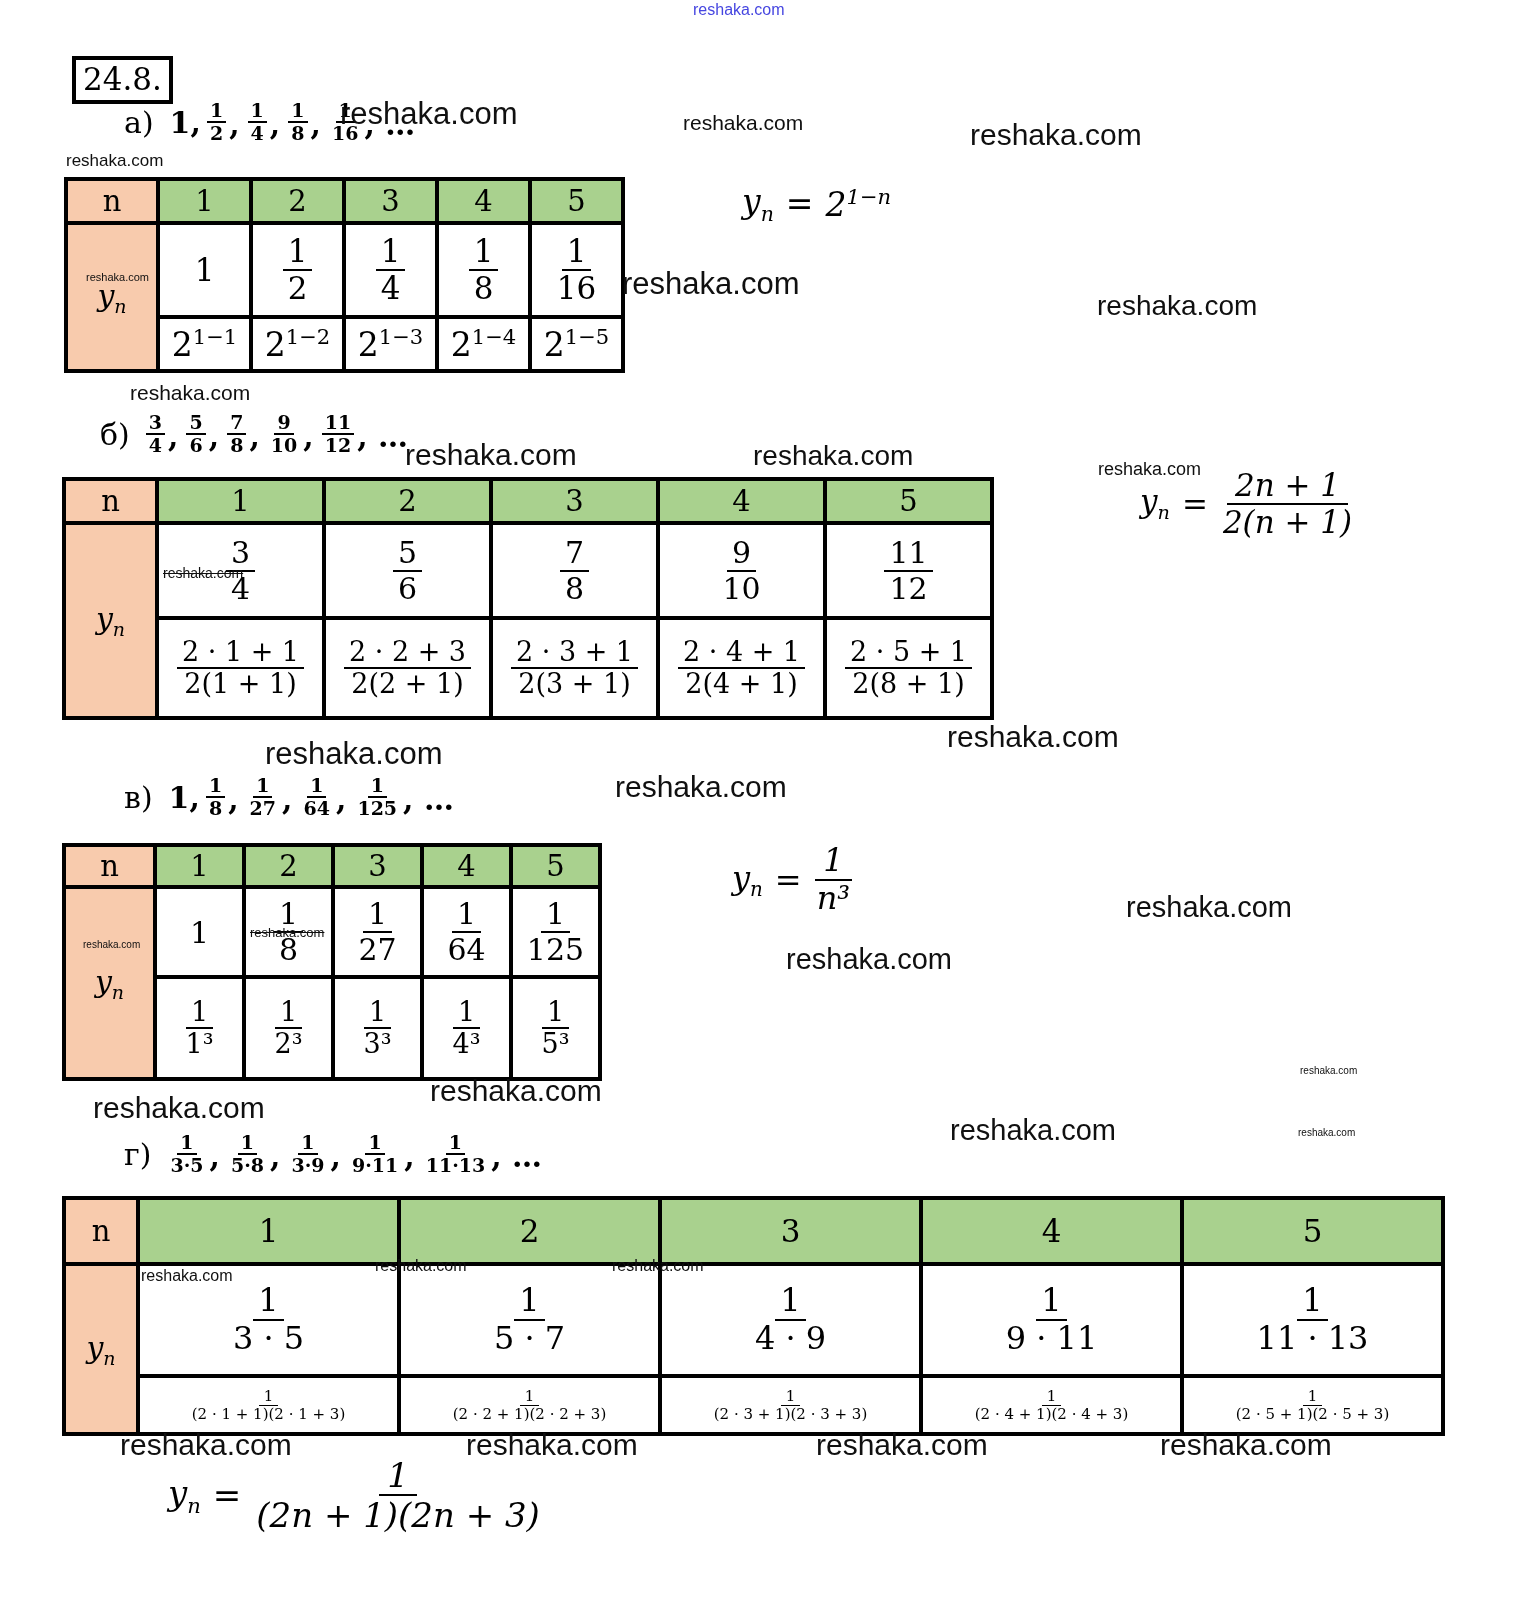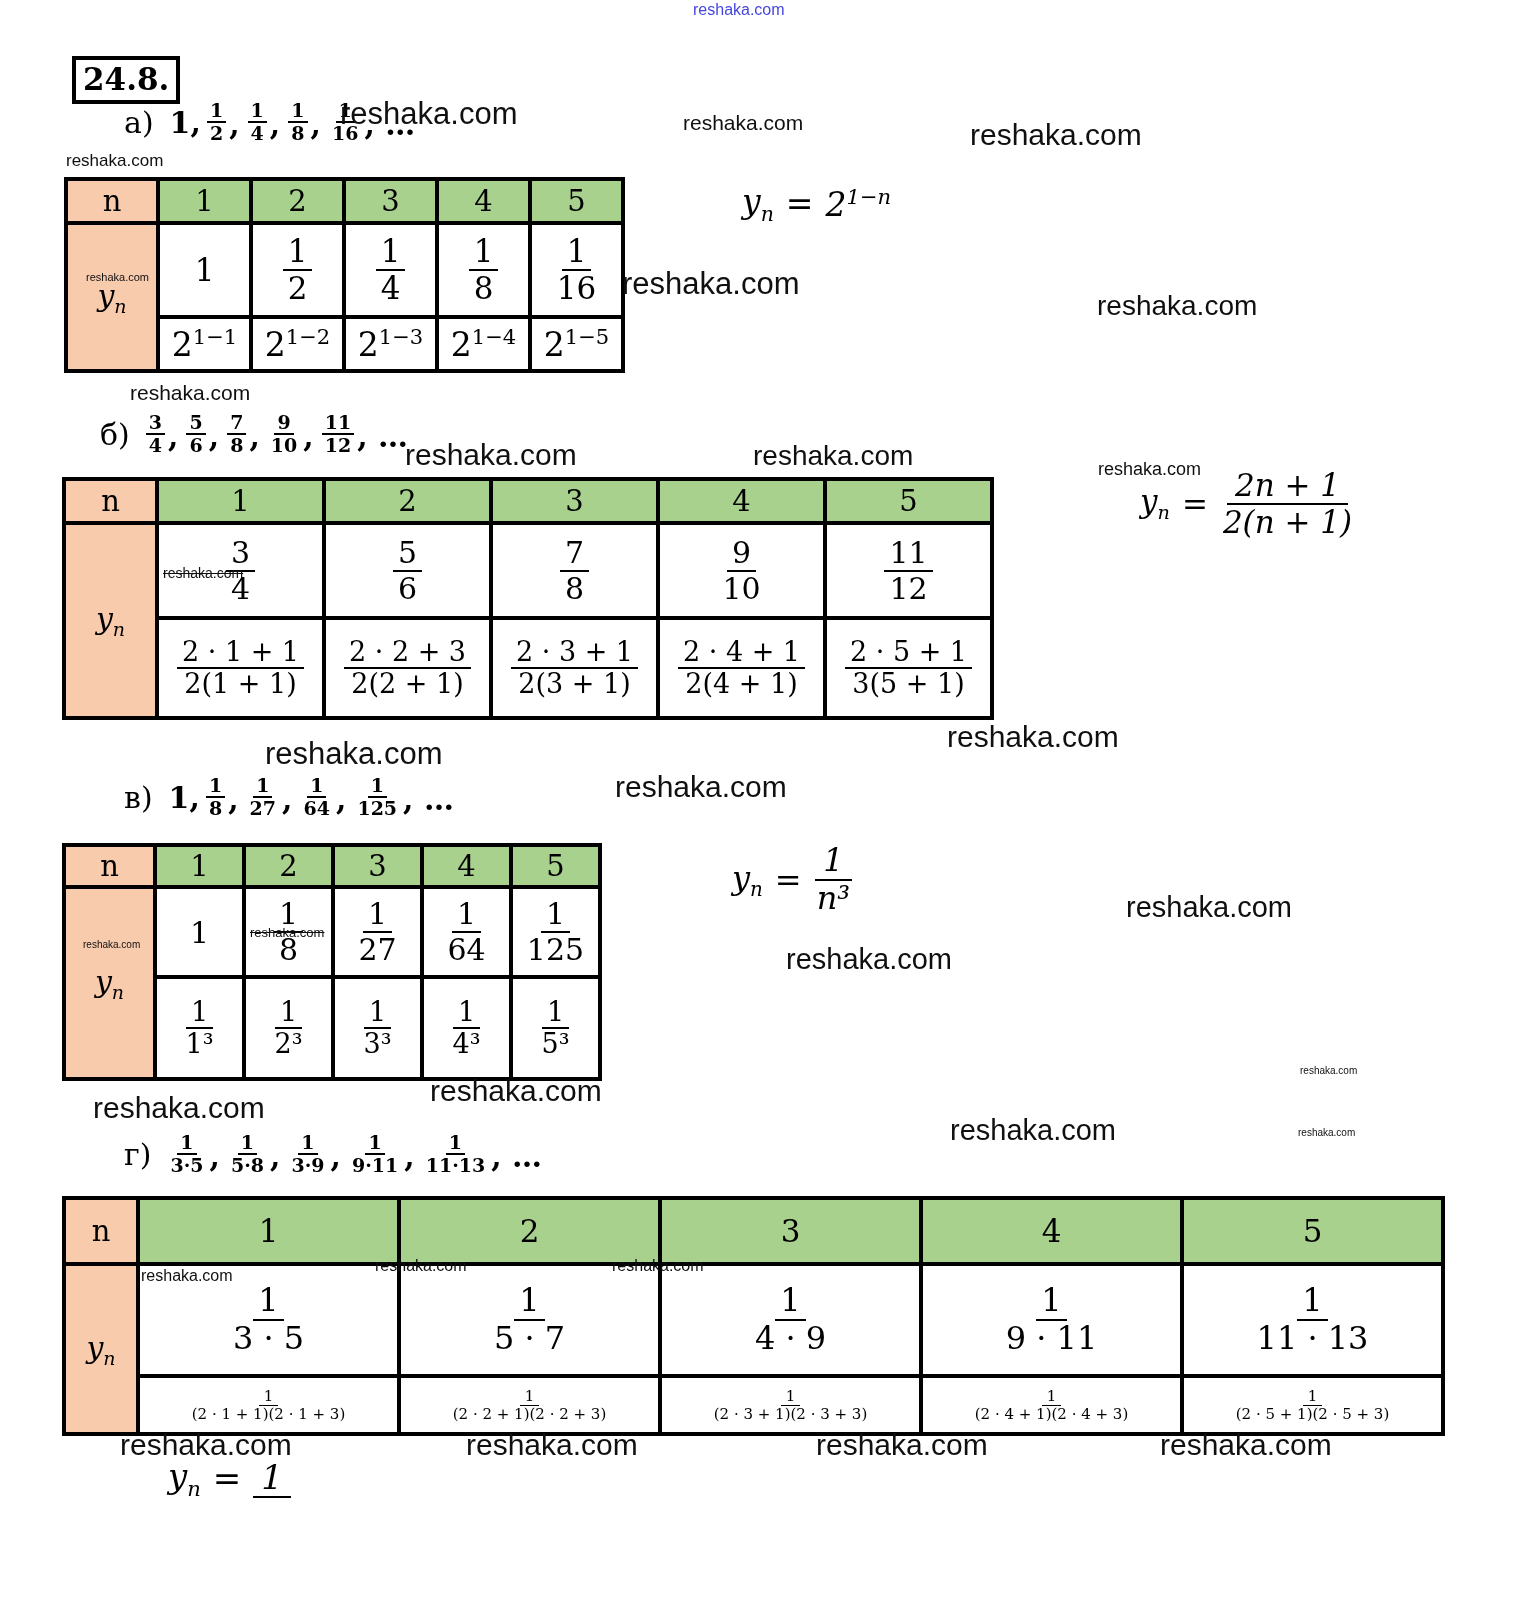--- a/index.html
+++ b/index.html
@@ -8,21 +8,21 @@
         font-family:"DejaVu Serif",serif;color:#000}
 
   
   .wm-layer{position:absolute;inset:0;z-index:6;pointer-events:none}
   .wm{position:absolute;font-family:"Liberation Sans",sans-serif;color:#101010;
       white-space:nowrap;line-height:1}
   .wm.blue{color:#4646e0}
   .wm.strike{text-decoration:line-through}
 
   .problem-box{position:absolute;left:72px;top:56px;border:4px solid #000;
-               padding:1px 7px 3px;font-size:31px;font-weight:bold;z-index:2}
+               padding:1px 7px 3px;font-size:31px;font-weight:normal;z-index:2}
 
   
   .seq{position:absolute;display:flex;align-items:center;font-size:30px;font-weight:600;z-index:2}
   .plabel{margin-right:16px;font-weight:400}
   .slead{margin-right:6px}
   .ssep{margin:4px 8px 0 3px}
 
   
   .frac{display:inline-flex;flex-direction:column;align-items:center;line-height:1.12;vertical-align:middle}
   .fn{border-bottom:2px solid #000;padding:0 5px}
@@ -232,21 +232,21 @@
       <td class="pow"><span class="frac">
               <span class="fn">2 · 3 + 1</span>
               <span class="fd">2(3 + 1)</span>
             </span></td>
       <td class="pow"><span class="frac">
               <span class="fn">2 · 4 + 1</span>
               <span class="fd">2(4 + 1)</span>
             </span></td>
       <td class="pow"><span class="frac">
               <span class="fn">2 · 5 + 1</span>
-              <span class="fd">3(5 + 1)</span>
+              <span class="fd">2(8 + 1)</span>
             </span></td>
     </tr>
   </tbody>
     </table>
 
   <div class="formula" id="fb">
     <span><span>y</span><sub>n</sub></span>
     <span class="feq">=</span>
     <span class="frac">
         <span class="fn">2n + 1</span>
@@ -432,20 +432,21 @@
             </span></td>
     </tr>
   </tbody>
     </table>
 
   <div class="formula" id="fg">
     <span><span>y</span><sub>n</sub></span>
     <span class="feq">=</span>
     <span class="frac">
         <span class="fn">1</span>
+        <span class="fd">(2n + 1)(2n + 3)</span>
       </span>
   </div>
 
   <div class="wm-layer">
       <span class="wm blue" style="left: 693px; top: 2px; font-size: 16px;">reshaka.com</span>
       <span class="wm" style="left: 340px; top: 98px; font-size: 31px;">reshaka.com</span>
       <span class="wm" style="left: 683px; top: 112px; font-size: 21px;">reshaka.com</span>
       <span class="wm" style="left: 970px; top: 120px; font-size: 30px;">reshaka.com</span>
       <span class="wm" style="left: 66px; top: 152px; font-size: 17px;">reshaka.com</span>
       <span class="wm" style="left: 86px; top: 272px; font-size: 11px;">reshaka.com</span>

